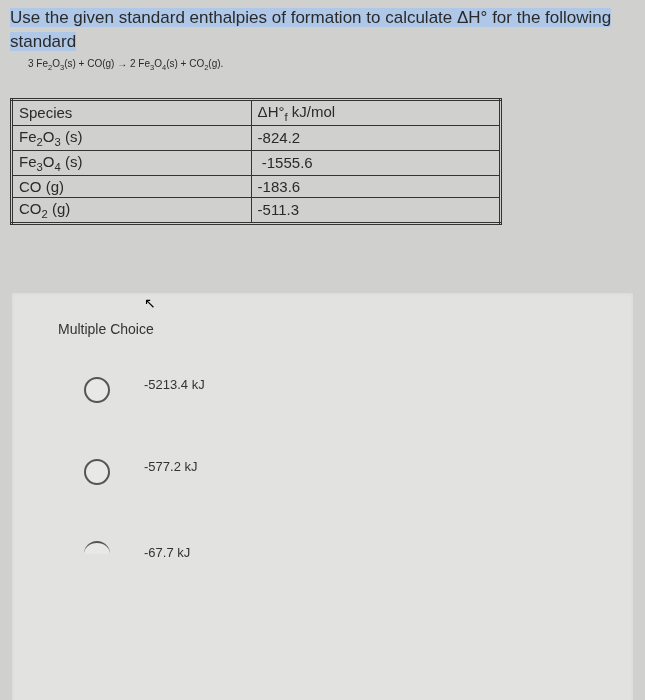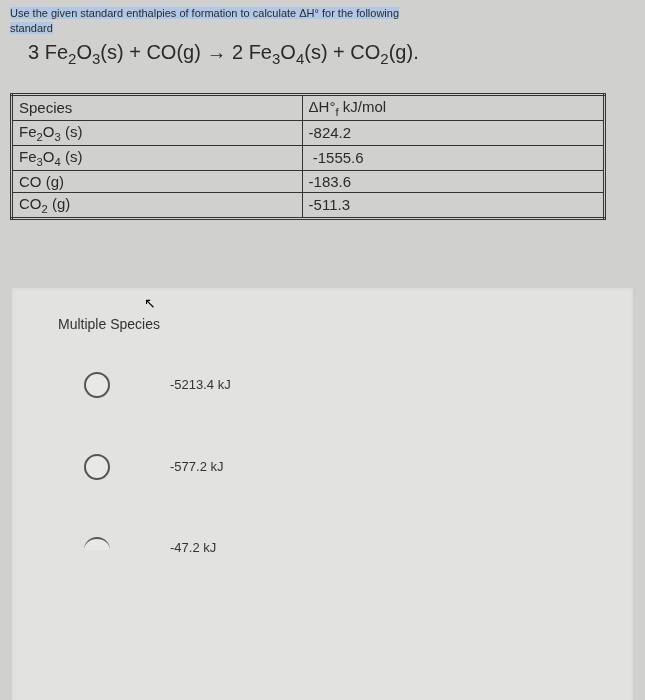--- a/index.html
+++ b/index.html
@@ -13,37 +13,37 @@
       background: #d0d0ce;
       font-family: Arial, sans-serif;
       color: #2a2a2a;
       position: relative;
       overflow: hidden;
     }
     .question-area {
       padding: 6px 10px 10px 10px;
     }
     .question-text {
-      font-size: 11px;
+      font-size: 17px;
       line-height: 1.4;
     }
     .hl {
       background: #b0c8e8;
     }
     .equation {
-      font-size: 20px;
+      font-size: 10px;
       padding: 4px 0 10px 18px;
     }
     sub {
       font-size: 0.75em;
       vertical-align: sub;
     }
     table.data {
       border-collapse: collapse;
-      width: 596px;
+      width: 492px;
       margin: 6px 10px 0 10px;
       border: 3px double #333;
       background: #d0d0ce;
     }
     table.data th, table.data td {
       border: 1px solid #333;
       padding: 2px 6px;
       font-size: 15px;
       text-align: left;
       background: #d0d0ce;
@@ -74,23 +74,22 @@
     .mc-title {
       font-size: 14px;
       padding: 0 0 0 46px;
       color: #333;
     }
     .options {
       padding: 40px 0 0 72px;
     }
     .opt {
       display: flex;
-      align-items: center;
+      align-items: flex-start;
       margin-bottom: 56px;
-      gap: 26px;
     }
     .radio {
       width: 26px;
       height: 26px;
       border: 2px solid #555;
       border-radius: 50%;
       background: #e8e8e6;
       flex-shrink: 0;
       margin-right: 34px;
     }
@@ -131,28 +130,28 @@
   <tr>
     <td>CO<sub>2</sub> (g)</td>
     <td>-511.3</td>
   </tr>
 </tbody>
   </table>
 
 <div class="cursor">↖</div>
 
 <div class="mc-section">
-  <div class="mc-title">Multiple Species</div>
+  <div class="mc-title">Multiple Choice</div>
   <div class="options">
     <div class="opt">
       <div class="radio"></div>
       <div class="opt-label">-5213.4 kJ</div>
     </div>
     <div class="opt">
       <div class="radio"></div>
       <div class="opt-label">-577.2 kJ</div>
     </div>
     <div class="opt" style="margin-bottom:0;">
       <div class="radio" style="border-bottom:none;border-left:none;border-right:none;height:13px;border-radius:26px 26px 0 0;width:26px;"></div>
-      <div class="opt-label" style="position:relative;top:4px;">-47.2 kJ</div>
+      <div class="opt-label" style="position:relative;top:4px;">-67.7 kJ</div>
     </div>
   </div>
 </div>
 
 </body></html>

